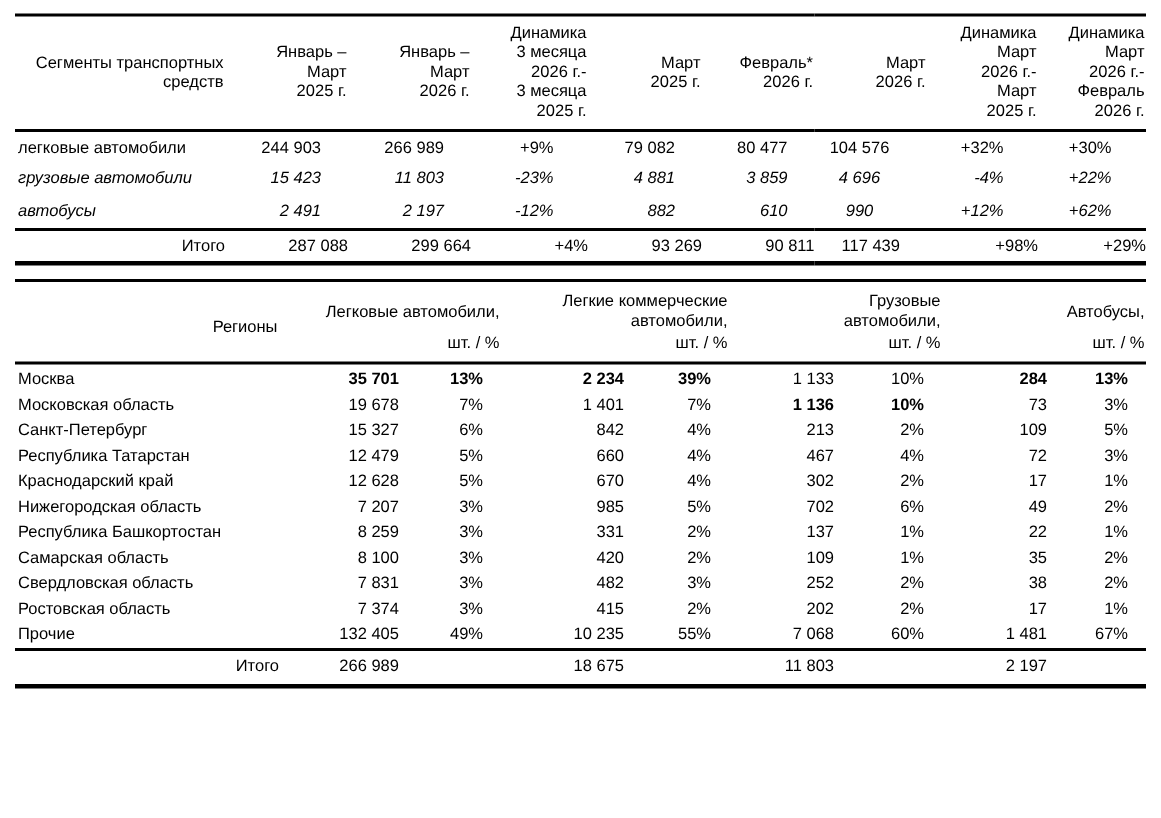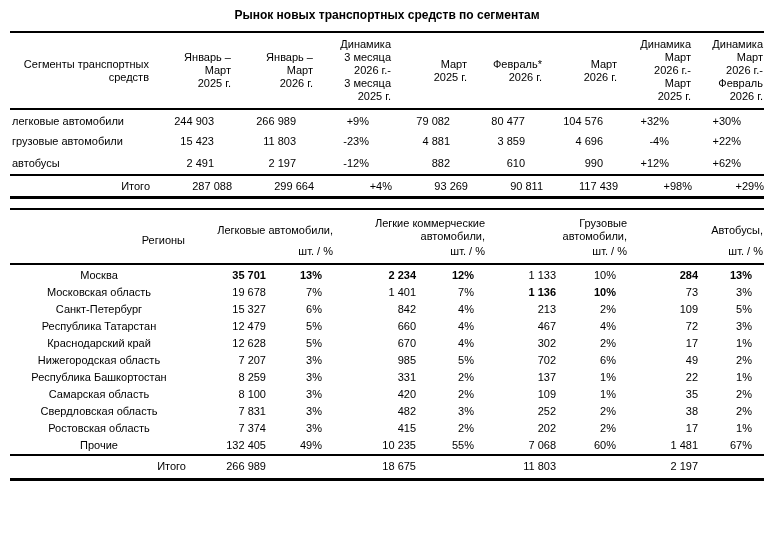--- a/index.html
+++ b/index.html
@@ -26,50 +26,49 @@
     font-weight: 400; text-align: right; vertical-align: middle;
     white-space: pre-line; line-height: 13px; padding: 0 1px;
   }
 
   
   .t1 { border-top: 2px solid #000; border-bottom: 3px solid #000; }
   .t1 thead { border-bottom: 2px solid #000; }
   .t1 thead th { padding-top: 5px; padding-bottom: 5px; }
   .t1 td { line-height: 14px; padding: 2px 0; vertical-align: middle; }
   .t1 tr.first-row td { padding-top: 4px; }
-  .t1 tr.pad-row td { padding-top: 4px; padding-bottom: 4px; }
+  .t1 tr.pad-row td { padding-top: 4px; padding-bottom: 4px; font-style: italic; }
   .t1 tr.total-row { border-top: 2px solid #000; }
   .t1 tr.total-row td { padding: 3px 0; }
 
   td.lbl { text-align: left; padding-left: 2px; }
   td.num { text-align: right; padding-right: 18px; }
-  td.num-w { text-align: right; padding-right: 15px; }
+  td.num-w { text-align: center; padding-right: 15px; }
   td.pct { text-align: right; padding-right: 23px; }
   td.total-lbl { text-align: right; padding-right: 3px; }
 
   
   .t2 { border-top: 2px solid #000; border-bottom: 3px solid #000; }
   .t2 thead { border-bottom: 2px solid #000; }
   .t2 tr.h1 th { padding-top: 7px; height: 32px; }
   .t2 tr.h2 th { padding-bottom: 5px; padding-top: 2px; }
   .t2 td { line-height: 17px; padding: 0; vertical-align: middle; }
-  .t2 td.rgn { text-align: center; padding-left: 2px; }
+  .t2 td.rgn { text-align: left; padding-left: 2px; }
   .t2 td.num { padding-right: 10px; }
   .t2 td.pct { padding-right: 12px; }
   .t2 tr.first-row td { padding-top: 2px; }
   .t2 tr.total-row { border-top: 2px solid #000; }
   .t2 tr.total-row td { padding-top: 2px; padding-bottom: 3px; }
   .b { font-weight: 700; }
 </style>
 </head>
 <body>
 
 <div>
 
-  <div class="title title-1">Рынок новых транспортных средств по сегментам</div>
 
   <table class="t1">
     <colgroup>
       <col style="width:140px">
         <col style="width:82px">
         <col style="width:82px">
       <col style="width:78px">
         <col style="width:76px">
         <col style="width:75px">
       <col style="width:75px">
@@ -185,21 +184,21 @@
         <th colspan="2">шт. / %</th>
         <th colspan="2">шт. / %</th>
       </tr>
     </thead>
     <tbody>
       <tr class="first-row">
         <td class="rgn">Москва</td>
         <td class="num b">35 701</td>
         <td class="pct b">13%</td>
         <td class="num b">2 234</td>
-        <td class="pct b">12%</td>
+        <td class="pct b">39%</td>
         <td class="num">1 133</td>
         <td class="pct">10%</td>
         <td class="num b">284</td>
         <td class="pct b">13%</td>
       </tr>
       <tr>
         <td class="rgn">Московская область</td>
         <td class="num">19 678</td>
         <td class="pct">7%</td>
         <td class="num">1 401</td>

